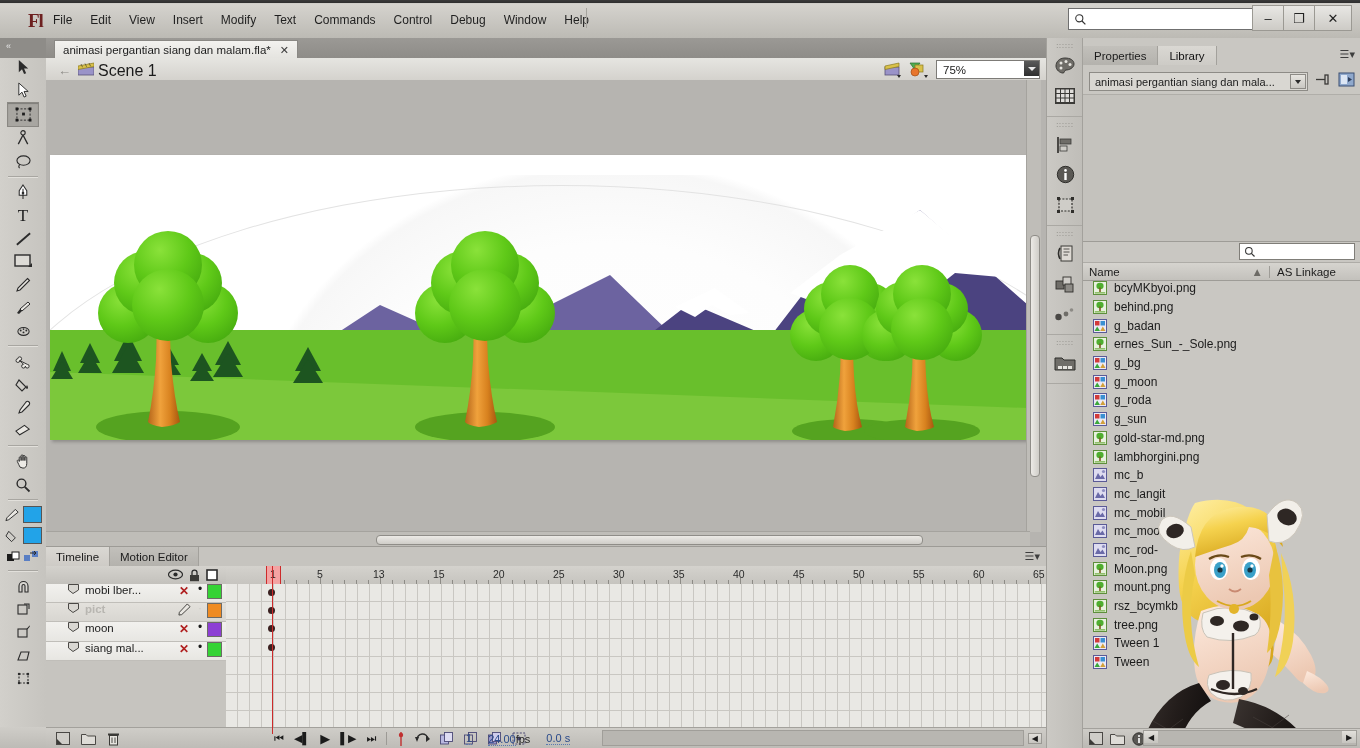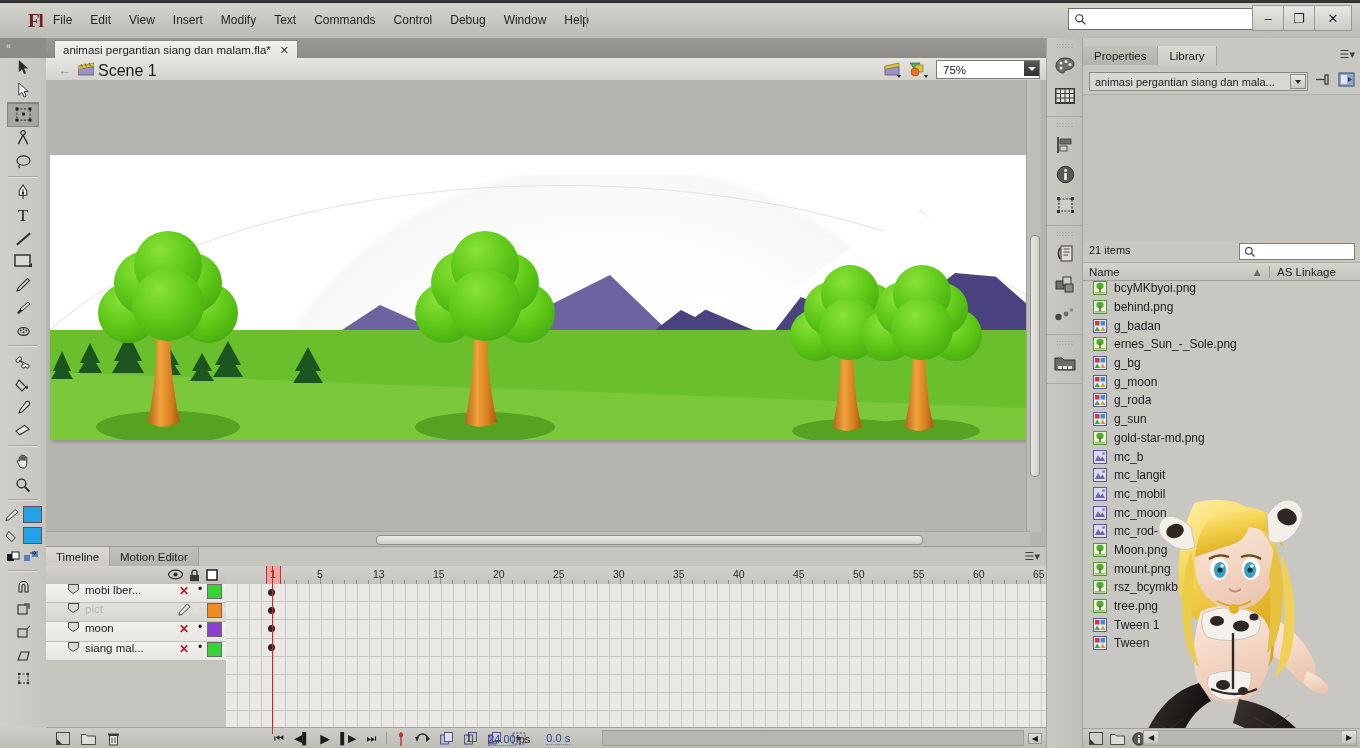--- a/index.html
+++ b/index.html
@@ -145,21 +145,21 @@
   .tl-menu{position:absolute;right:6px;top:3px;font-size:11px;color:#3e3e3e;}
   .layerhdr{position:absolute;left:0;top:19px;width:180px;height:18px;
     background:linear-gradient(to bottom,#d4d2cd,#c3c1bc);border-bottom:1px solid #a3a19c;}
   .layerhdr .ic{position:absolute;top:3px;}
   .layers{position:absolute;left:0;top:37px;width:180px;}
   .layer{height:18.2px;display:flex;position:relative;
     background:linear-gradient(to bottom,#f2f1ee,#e7e6e2);border-bottom:1px solid #c0beb9;}
   .layer.sel{background:linear-gradient(to bottom,#e3e1dc,#d8d6d1);}
   .layer .lic{margin-left:22px;margin-right:6px;}
   .layer .lname{flex:1;font-size:11.5px;}
-  .layer.sel .lname{color:#b8b6b1;}
+  .layer.sel .lname{color:#b8b6b1;font-weight:bold;}
   .layer .xmark{width:18px;text-align:center;color:#b02020;font-weight:bold;font-size:12px;}
   .layer .dot{width:14px;text-align:center;font-size:12px;line-height:10px;}
   .layer .chip{width:13px;height:13px;border:1px solid #6d6b66;margin-right:4px;}
   .ruler{position:absolute;left:180px;top:19px;width:820px;height:18px;
     background:linear-gradient(to bottom,#d4d2cd,#c6c4bf);border-bottom:1px solid #a3a19c;overflow:hidden;}
   .ruler .rn{position:absolute;top:2px;font-size:10.5px;color:#2a2a2a;}
   .ruler .tick{position:absolute;bottom:0;width:1px;height:4px;background:#8d8b86;}
   .playhead{position:absolute;left:0px;top:0px;width:13px;height:18px;background:#f4a3a3;
     border-left:1px solid #cc2a2a;border-right:1px solid #cc2a2a;}
   .playhead-line{position:absolute;left:226px;top:19px;width:1px;height:168px;background:#cc2a2a;z-index:5;}
@@ -681,23 +681,20 @@
       </svg>
       <svg width="17" height="15" viewBox="0 0 17 15">
         <rect x="1" y="1" width="15" height="13" fill="#8fa8cc" stroke="#3b4f72" stroke-width="1"></rect>
         <rect x="3" y="3" width="6" height="9" fill="#dce6f4"></rect>
         <polygon points="10,5 14,7.5 10,10" fill="#2f3f5c"></polygon>
       </svg>
     </div>
 
     <div class="lib-preview"></div>
 
-    <div class="lib-count">
-      <span>21 items</span>
-    </div>
     <div class="lib-search">
       <svg width="12" height="12" viewBox="0 0 16 16">
         <circle cx="6.5" cy="6.5" r="4.4" fill="none" stroke="#333" stroke-width="1.4"></circle>
         <line x1="9.8" y1="9.8" x2="14" y2="14" stroke="#333" stroke-width="1.6"></line>
       </svg>
     </div>
 
     <div class="lib-header">
       <span class="nm">Name</span>
       <span class="sortic">▲</span>
@@ -783,20 +780,29 @@
           <span>g_sun</span>
         </div>
         <div class="lib-row">
           <svg viewBox="0 0 14 14" class="lib-ic">
             <rect x="0.5" y="0.5" width="13" height="13" fill="#e9f2df" stroke="#5e8f3c" stroke-width="1"></rect>
             <ellipse cx="7" cy="5" rx="3.6" ry="3.2" fill="#4fae2f"></ellipse>
             <rect x="6.2" y="6.5" width="1.6" height="5" fill="#7a5a22"></rect>
             <rect x="1.8" y="11" width="10.4" height="1.6" fill="#8fbf6a"></rect>
           </svg>
           <span>gold-star-md.png</span>
+        </div>
+        <div class="lib-row">
+          <svg viewBox="0 0 14 14" class="lib-ic">
+            <rect x="0.5" y="0.5" width="13" height="13" fill="#e9f2df" stroke="#5e8f3c" stroke-width="1"></rect>
+            <ellipse cx="7" cy="5" rx="3.6" ry="3.2" fill="#4fae2f"></ellipse>
+            <rect x="6.2" y="6.5" width="1.6" height="5" fill="#7a5a22"></rect>
+            <rect x="1.8" y="11" width="10.4" height="1.6" fill="#8fbf6a"></rect>
+          </svg>
+          <span>lambhorgini.png</span>
         </div>
         <div class="lib-row">
           <svg viewBox="0 0 14 14" class="lib-ic">
             <rect x="0.5" y="0.5" width="13" height="13" fill="#dedcf0" stroke="#5a5a96" stroke-width="1"></rect>
             <path d="M2 11 L5 5 L7.5 9 L9.5 6.5 L12 11 Z" fill="#6a6aa8"></path>
             <circle cx="10.5" cy="3.5" r="1.6" fill="#8d8dc0"></circle>
           </svg>
           <span>mc_b</span>
         </div>
         <div class="lib-row">

